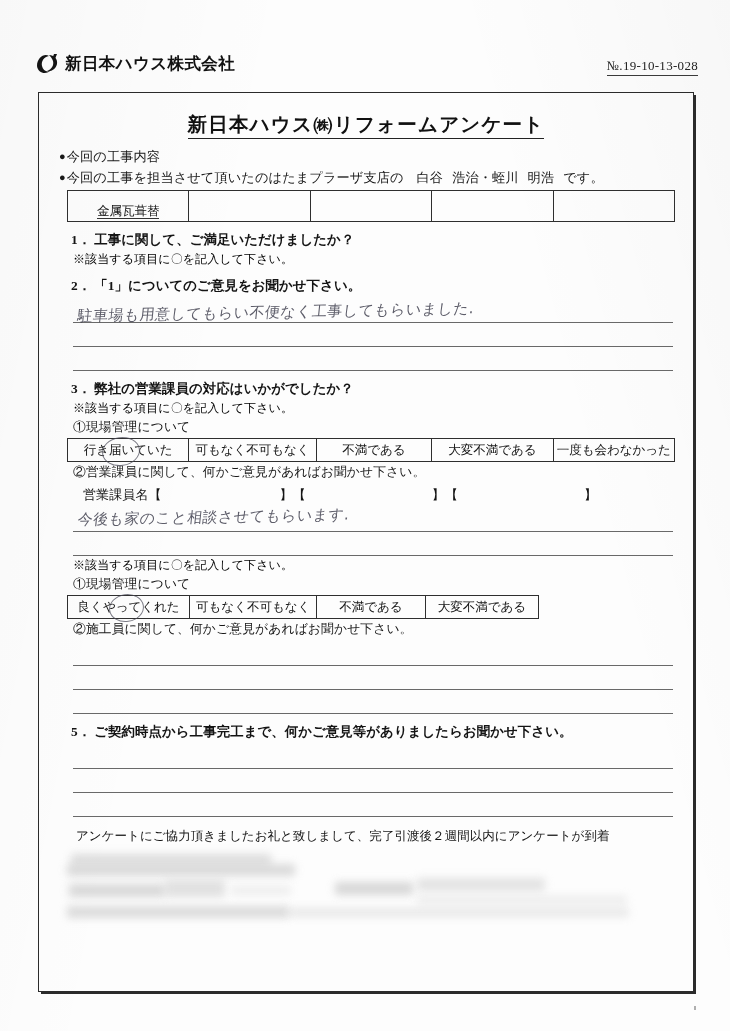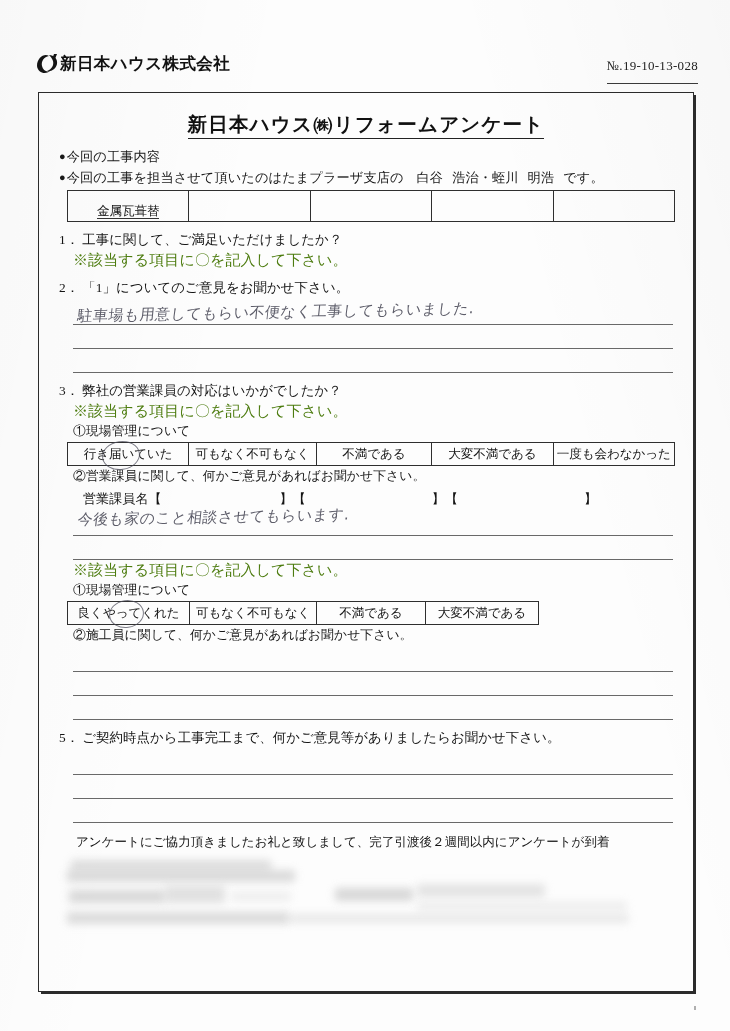--- a/index.html
+++ b/index.html
@@ -39,20 +39,21 @@
     top: 52px;
     width: 664px;
     height: 34px;
   }
   .logo-wrap {
     position: absolute;
     left: 0;
     top: 0;
     display: flex;
     align-items: center;
+    gap: 5px;
   }
   .logo-mark {
     width: 26px;
     height: 24px;
     display: block;
   }
   .logo-text {
     font-family: "DejaVu Sans", "Liberation Sans", sans-serif;
     font-size: 16.5px;
     font-weight: bold;
@@ -62,21 +63,21 @@
   }
   .doc-no {
     position: absolute;
     right: 0;
     top: 6px;
     font-family: "Liberation Serif", "DejaVu Serif", serif;
     font-size: 13px;
     letter-spacing: 0.3px;
     color: #222;
     border-bottom: 1px solid #3a3a3a;
-    padding-bottom: 9px;
+    padding-bottom: 1px;
     white-space: nowrap;
   }
 
   
   .frame {
     position: absolute;
     left: 38px;
     top: 92px;
     width: 656px;
     height: 900px;
@@ -177,31 +178,31 @@
     transform: rotate(-8deg);
     opacity: 0.72;
     pointer-events: none;
   }
   .circle-mark.c3 { margin-left: -26px; width: 36px; height: 27px; }
   .circle-mark.c4 { margin-left: -20px; width: 33px; height: 26px; }
 
   
   .q {
     font-size: 13.4px;
-    font-weight: normal;
-    margin: 9px 0 2px 0;
+    font-weight: bold;
+    margin: 9px 0 2px 12px;
     color: #141414;
     letter-spacing: 0.1px;
     white-space: nowrap;
   }
   .q .num { margin-right: 3px; }
   .note {
-    font-size: 15px;
+    font-size: 12px;
     margin: 1px 0 1px 14px;
-    color: #4d7c0f;
+    color: #000000;
     letter-spacing: 0.1px;
     font-family: Liberation Serif, serif;
   }
   .sub {
     font-size: 12.8px;
     margin: 2px 0 1px 14px;
     color: #171717;
     letter-spacing: 0.1px;
   }
 

